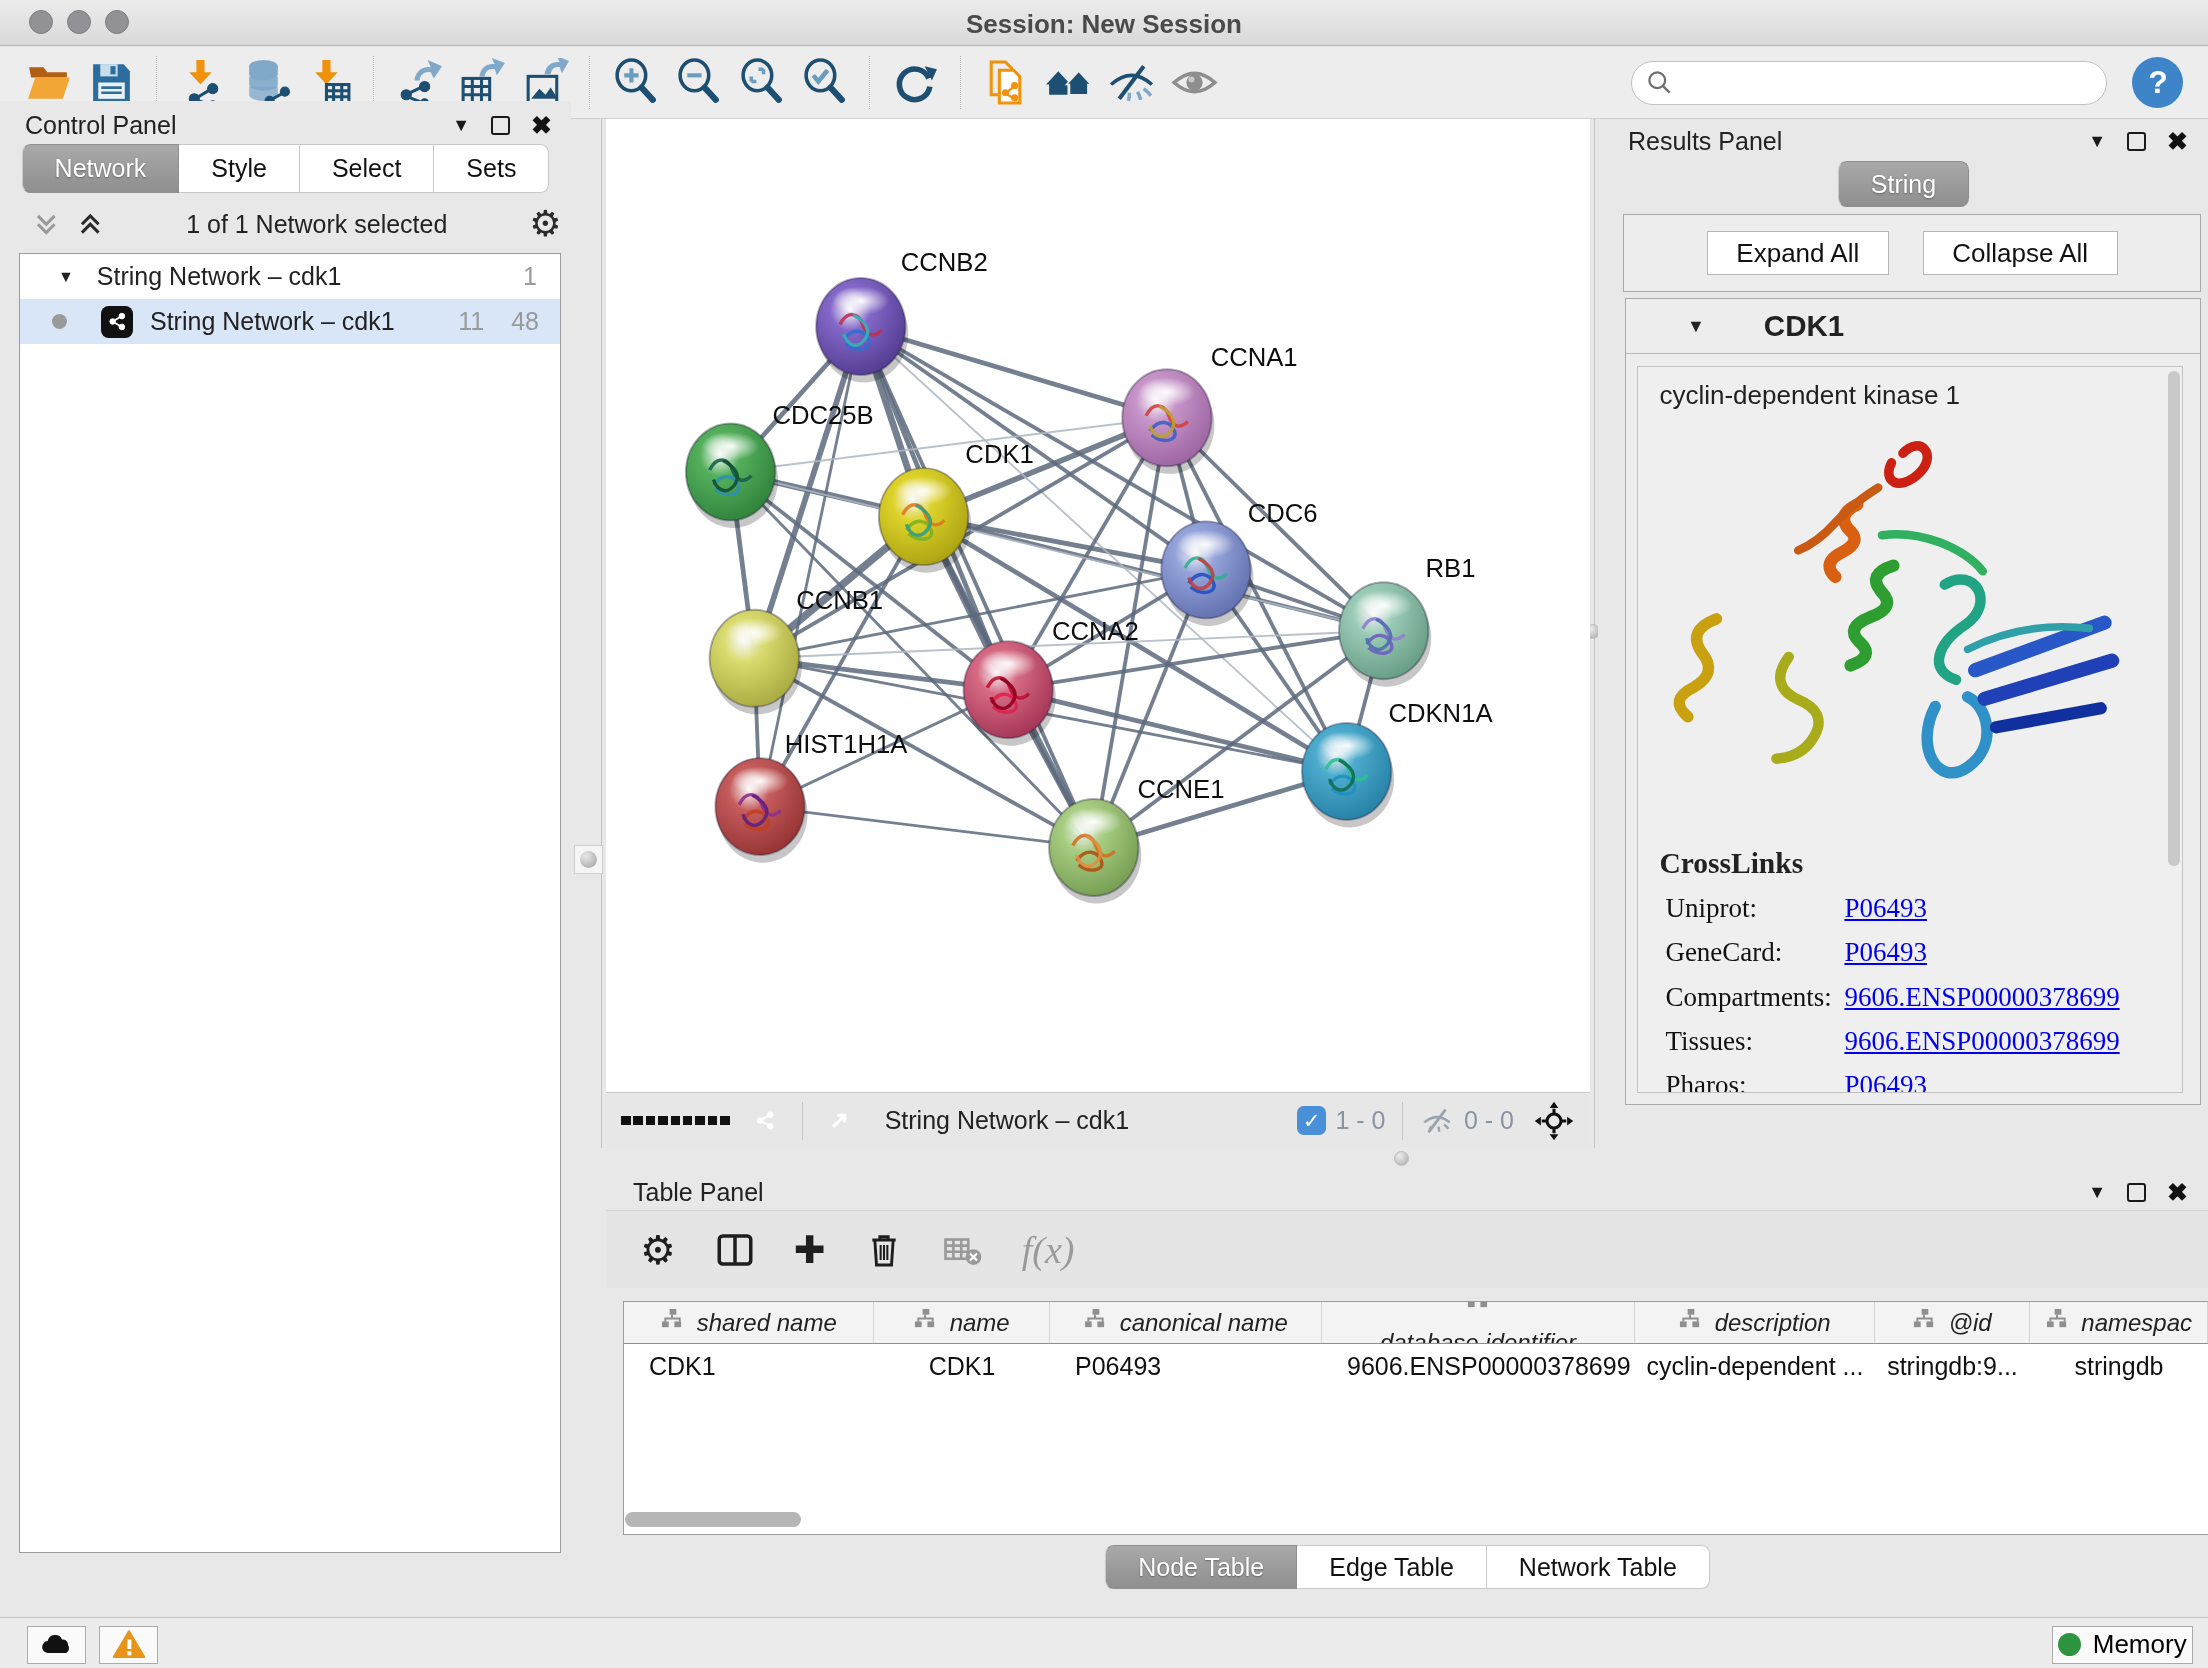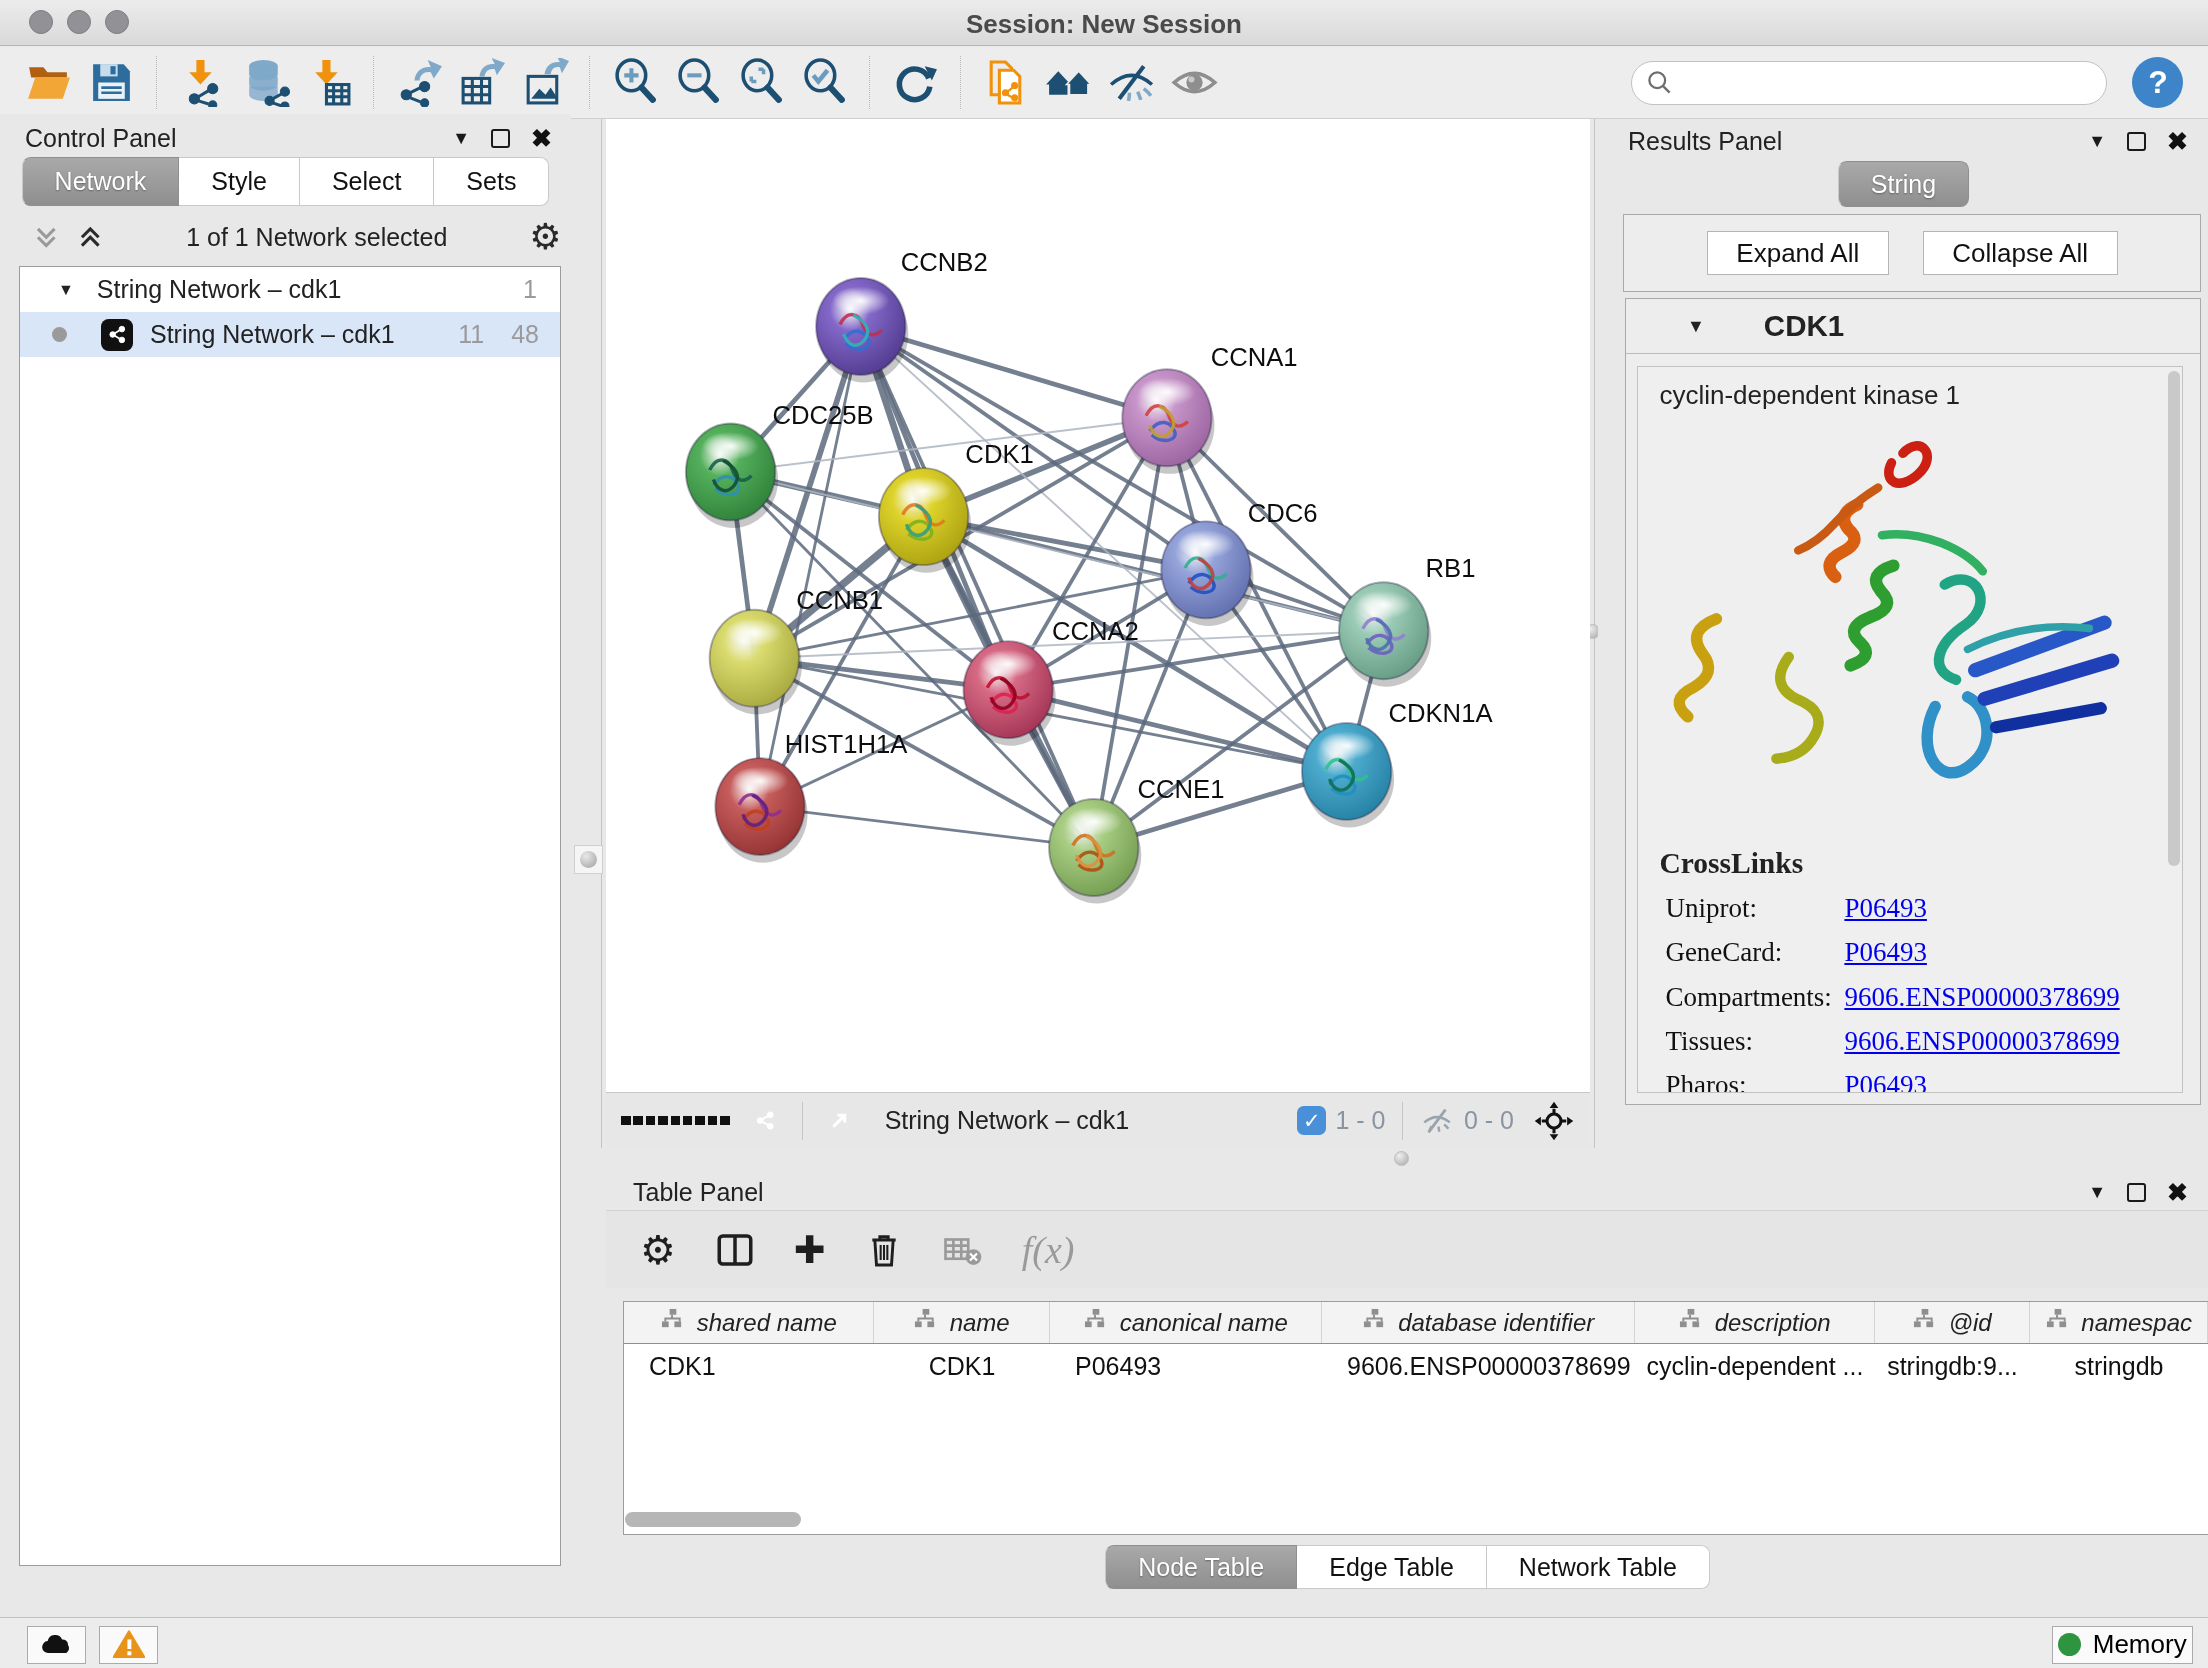--- a/index.html
+++ b/index.html
@@ -39,21 +39,21 @@
 
   .seg { display:flex; }
   .seg-tab { height:49px; padding:0 32px; display:flex; align-items:center; justify-content:center;
     background:#fff; border:1px solid #c9c9c9; border-left:none; font-size:25px; color:#111; cursor:pointer; }
   .seg-tab:first-child { border-left:1px solid #c9c9c9; border-radius:8.6px 0 0 8.6px; }
   .seg-tab:last-child { border-radius:0 8.6px 8.6px 0; }
   .seg-active { background:linear-gradient(#a9a9a9,#8f8f8f); color:#fff; border-color:#8f8f8f;
     text-shadow:0 1px 1.9px rgba(0,0,0,.35); }
 
   
-  .control-panel { position:absolute; left:0; top:114px; width:571px; height:1498px; background:#e8e8e8; }
+  .control-panel { position:absolute; left:0; top:101px; width:571px; height:1498px; background:#e8e8e8; }
   .cp-list { position:absolute; left:19px; top:152px; width:542px; height:1300px; background:#fff;
     border:1px solid #9c9c9c; }
   .cp-row { height:45px; display:flex; align-items:center; font-size:25px; }
   .cp-row .count { color:#9a9a9a; }
   .row-selected { background:#d9e6f8; }
   .net-icon { width:32px; height:32px; border-radius:7.6px; background:#111; display:flex;
     align-items:center; justify-content:center; }
   .net-icon svg { width:21px; height:21px; }
 
   
@@ -757,21 +757,21 @@
             <span><svg width="25" height="23" viewBox="0 0 26 24">
                 <g fill="#8f8f8f">
                   <rect x="10" y="1" width="7" height="6"></rect>
                   <rect x="2" y="14" width="7" height="6"></rect>
                   <rect x="15" y="14" width="7" height="6"></rect>
                   <path d="M12.5 7v4M5.5 14v-3h15v3" stroke="#8f8f8f" stroke-width="2" fill="none"></path>
                 </g>
               </svg></span>
             <span>canonical name</span>
           </div>
-          <div class="tbl-hcell" style="width: 313px;">
+          <div class="tbl-hcell" style="width: 313px; flex-direction: column;">
             <span><svg width="25" height="23" viewBox="0 0 26 24">
                 <g fill="#8f8f8f">
                   <rect x="10" y="1" width="7" height="6"></rect>
                   <rect x="2" y="14" width="7" height="6"></rect>
                   <rect x="15" y="14" width="7" height="6"></rect>
                   <path d="M12.5 7v4M5.5 14v-3h15v3" stroke="#8f8f8f" stroke-width="2" fill="none"></path>
                 </g>
               </svg></span>
             <span>database identifier</span>
           </div>

